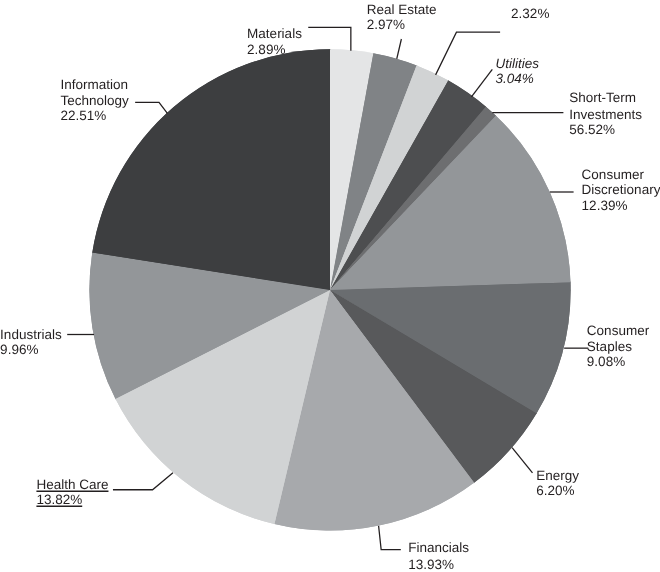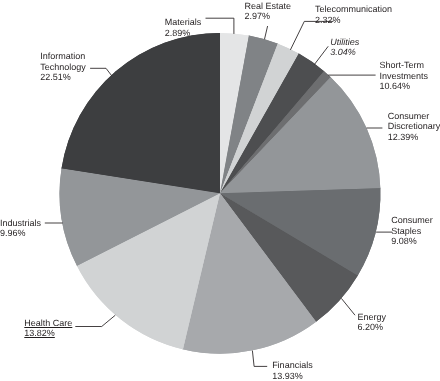--- a/index.html
+++ b/index.html
@@ -64,31 +64,30 @@
   <div id="labels">
       <div class="lbl" style="left: 183px; top: 17px;">
         <div>Materials</div>
         <div>2.89%</div>
       </div>
       <div class="lbl" style="left: 267.8px; top: 0.7px;">
         <div>Real Estate</div>
         <div>2.97%</div>
       </div>
       <div class="lbl" style="left: 353.5px; top: 4.2px;">
-        <div>Telecommunication</div>
         <div>2.32%</div>
       </div>
       <div class="lbl" style="left: 344.8px; top: 36.8px; font-style: italic;">
         <div>Utilities</div>
         <div>3.04%</div>
       </div>
       <div class="lbl" style="left: 403.7px; top: 60.2px;">
         <div>Short-Term</div>
         <div>Investments</div>
-        <div>10.64%</div>
+        <div>56.52%</div>
       </div>
       <div class="lbl" style="left: 414px; top: 110.9px;">
         <div>Consumer</div>
         <div>Discretionary</div>
         <div>12.39%</div>
       </div>
       <div class="lbl" style="left: 412px; top: 215.3px;">
         <div>Consumer</div>
         <div>Staples</div>
         <div>9.08%</div>

